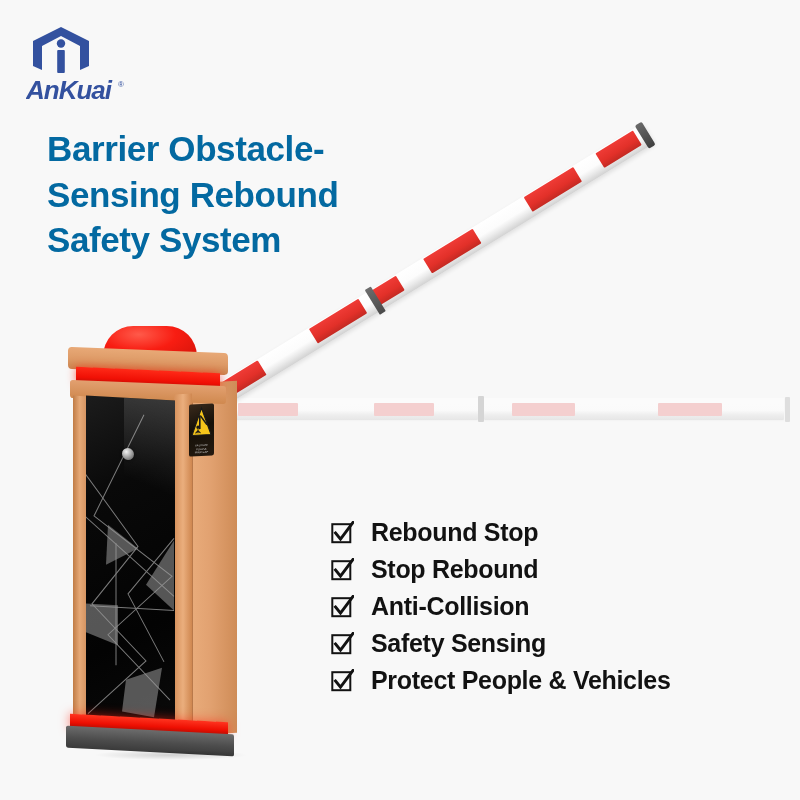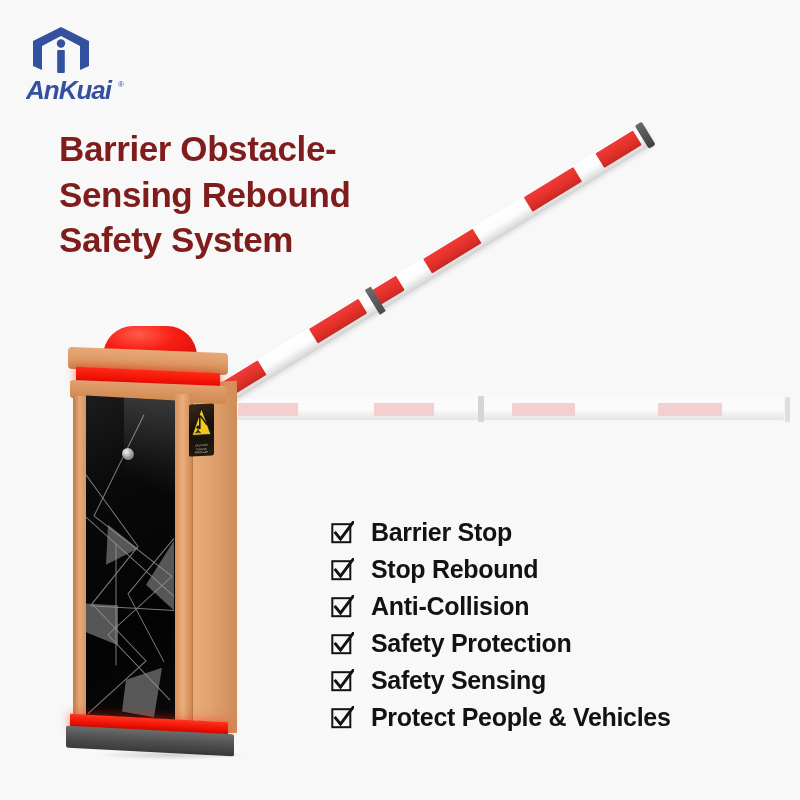--- a/index.html
+++ b/index.html
@@ -13,24 +13,23 @@
 
   
   .logo-block{position:absolute;left:26px;top:26px;width:140px;height:82px;}
   .logo-mark{position:absolute;left:4px;top:0;width:62px;height:48px;}
   .logo-word{position:absolute;left:0px;top:48px;width:140px;height:34px;}
   .logo-word svg{display:block;}
 
   
   .headline{
     position:absolute;left:47px;top:126px;width:390px;
-    font-size:35px;font-weight:bold;color:#7f1d1d;
+    font-size:35px;font-weight:bold;color:#0369a1;
     line-height:1.30;letter-spacing:-0.4px;
     white-space:pre-line;
-    margin-left:12px;
   }
 
   
   .scene{position:absolute;left:0;top:0;width:800px;height:800px;}
 
   
   .ghost-arm{
     position:absolute;left:222px;top:392px;width:570px;height:34px;
     opacity:.55;
   }
@@ -299,21 +298,21 @@
 
   <div class="features">
 
     <div class="feat-row">
       <span class="chk">
         <svg width="23" height="23" viewBox="0 0 23 23" xmlns="http://www.w3.org/2000/svg">
           <rect x="1.3" y="3.2" width="18" height="18" fill="none" stroke="#121212" stroke-width="2"></rect>
           <path d="M4.5 12 L9.5 18.2 L22 1.4" fill="none" stroke="#121212" stroke-width="2.9" stroke-linecap="square"></path>
         </svg>
       </span>
-      <span class="feat-label">Barrier Stop</span>
+      <span class="feat-label">Rebound Stop</span>
     </div>
 
     <div class="feat-row">
       <span class="chk">
         <svg width="23" height="23" viewBox="0 0 23 23" xmlns="http://www.w3.org/2000/svg">
           <rect x="1.3" y="3.2" width="18" height="18" fill="none" stroke="#121212" stroke-width="2"></rect>
           <path d="M4.5 12 L9.5 18.2 L22 1.4" fill="none" stroke="#121212" stroke-width="2.9" stroke-linecap="square"></path>
         </svg>
       </span>
       <span class="feat-label">Stop Rebound</span>
@@ -322,29 +321,20 @@
     <div class="feat-row">
       <span class="chk">
         <svg width="23" height="23" viewBox="0 0 23 23" xmlns="http://www.w3.org/2000/svg">
           <rect x="1.3" y="3.2" width="18" height="18" fill="none" stroke="#121212" stroke-width="2"></rect>
           <path d="M4.5 12 L9.5 18.2 L22 1.4" fill="none" stroke="#121212" stroke-width="2.9" stroke-linecap="square"></path>
         </svg>
       </span>
       <span class="feat-label">Anti-Collision</span>
     </div>
 
-    <div class="feat-row">
-      <span class="chk">
-        <svg width="23" height="23" viewBox="0 0 23 23" xmlns="http://www.w3.org/2000/svg">
-          <rect x="1.3" y="3.2" width="18" height="18" fill="none" stroke="#121212" stroke-width="2"></rect>
-          <path d="M4.5 12 L9.5 18.2 L22 1.4" fill="none" stroke="#121212" stroke-width="2.9" stroke-linecap="square"></path>
-        </svg>
-      </span>
-      <span class="feat-label">Safety Protection</span>
-    </div>
 
     <div class="feat-row">
       <span class="chk">
         <svg width="23" height="23" viewBox="0 0 23 23" xmlns="http://www.w3.org/2000/svg">
           <rect x="1.3" y="3.2" width="18" height="18" fill="none" stroke="#121212" stroke-width="2"></rect>
           <path d="M4.5 12 L9.5 18.2 L22 1.4" fill="none" stroke="#121212" stroke-width="2.9" stroke-linecap="square"></path>
         </svg>
       </span>
       <span class="feat-label">Safety Sensing</span>
     </div>

